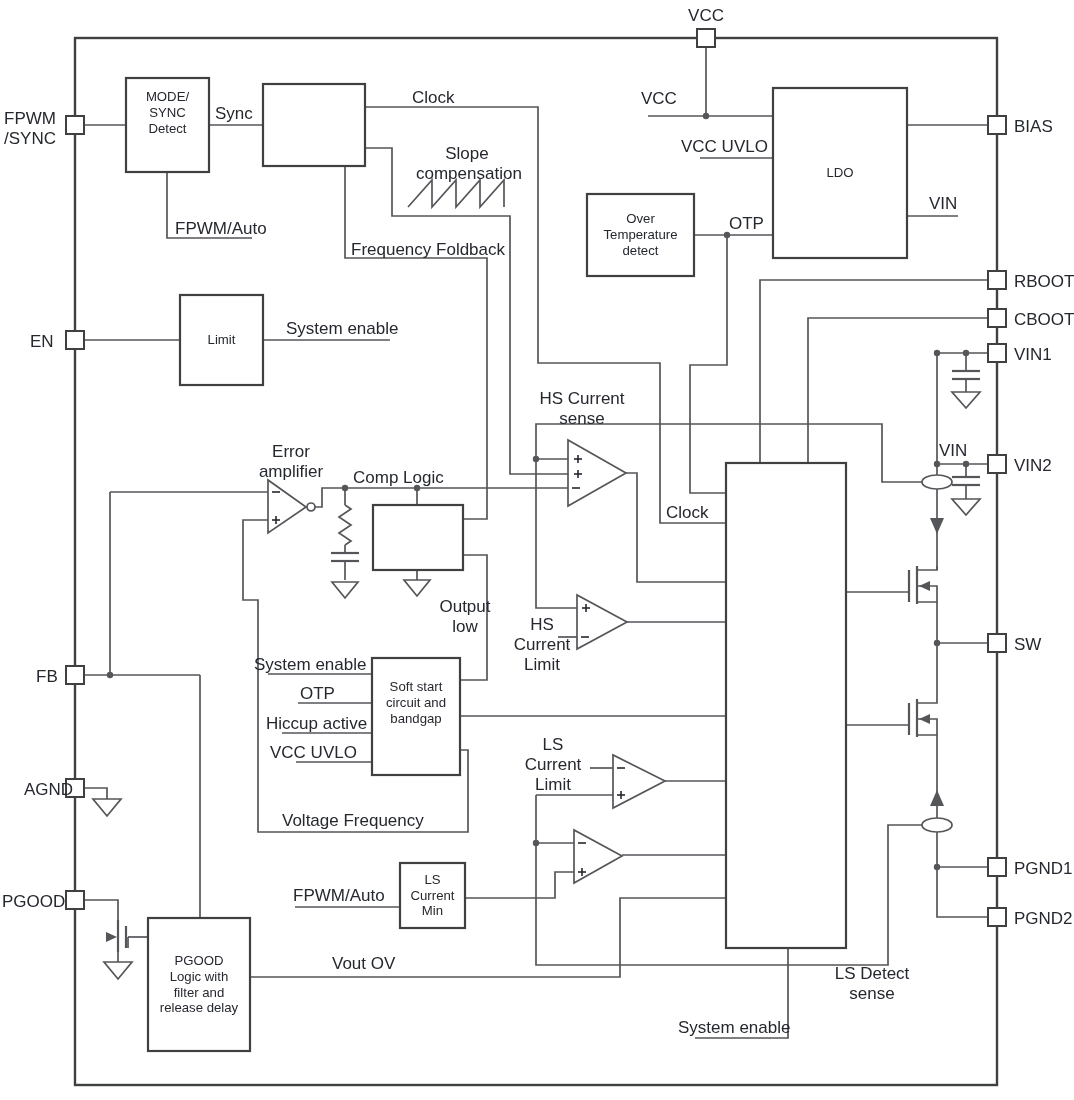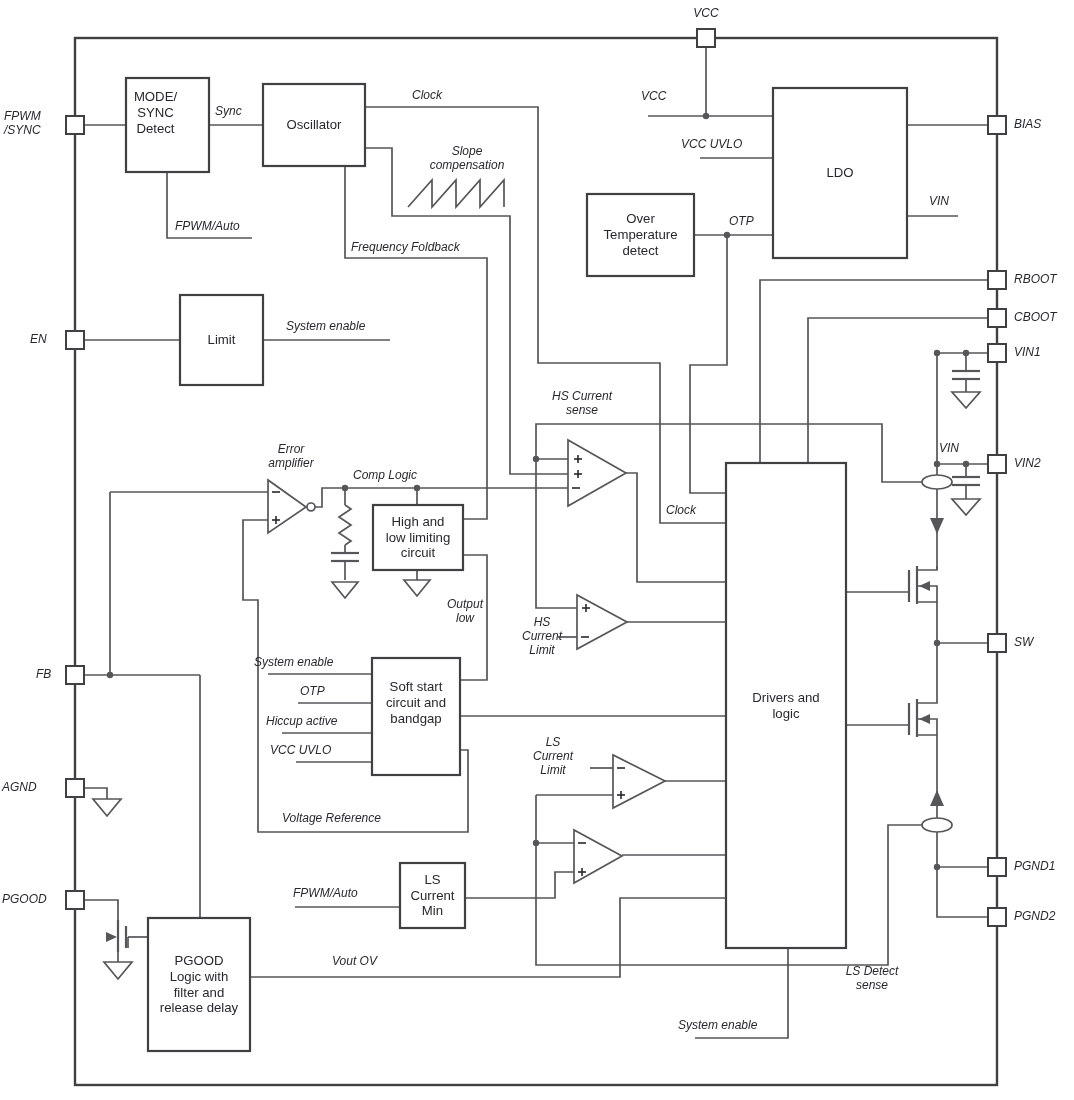--- a/index.html
+++ b/index.html
@@ -16,21 +16,21 @@
   }
   svg{position:absolute;left:0;top:0;}
   .wire{fill:none;stroke:var(--line);stroke-width:1.7px;}
   .thick{stroke-width:2.2px;}
   .blk{fill:#fff;stroke:var(--border);stroke-width:2.2px;}
   .pin{fill:#fff;stroke:var(--border);stroke-width:2px;}
   .dot{fill:var(--line);stroke:none;}
   .tri{fill:#fff;stroke:var(--line);stroke-width:1.7px;}
   .arrow{fill:var(--line);stroke:none;}
   .sign{stroke:var(--text);stroke-width:1.6px;}
-  .lbl{position:absolute;font-size:12px;line-height:1.18;white-space:pre-line;font-style:italic;}
+  .lbl{position:absolute;font-size:17px;line-height:1.18;white-space:pre-line;}
   .c{text-align:center;}
   .blk-txt{position:absolute;display:flex;align-items:center;justify-content:center;
     text-align:center;font-size:13.2px;line-height:1.2;white-space:pre-line;}
 </style>
 </head>
 <body>
 
 <div id="canvas">
 
   <svg width="1074" height="1100" viewBox="0 0 1074 1100">
@@ -233,50 +233,44 @@
       <rect class="pin" x="988" y="271" width="18" height="18"></rect>
       <rect class="pin" x="988" y="309" width="18" height="18"></rect>
       <rect class="pin" x="988" y="344" width="18" height="18"></rect>
       <rect class="pin" x="988" y="455" width="18" height="18"></rect>
       <rect class="pin" x="988" y="634" width="18" height="18"></rect>
       <rect class="pin" x="988" y="858" width="18" height="18"></rect>
       <rect class="pin" x="988" y="908" width="18" height="18"></rect>
     </g>
   </svg>
 
-  <div class="blk-txt" style="left:114px;top:78px;width:83px;height:70px">MODE/
+  <div class="blk-txt" style="left:126px;top:78px;width:83px;height:70px">MODE/
 SYNC
 Detect</div>
-  <div class="blk-txt" style="left:263px;top:84px;width:102px;height:82px">Oscillator</div>
   <div class="blk-txt" style="left:773px;top:88px;width:134px;height:170px">LDO</div>
   <div class="blk-txt" style="left:587px;top:194px;width:107px;height:82px">Over
 Temperature
 detect</div>
   <div class="blk-txt" style="left:180px;top:295px;width:83px;height:90px">Limit</div>
-  <div class="blk-txt" style="left:373px;top:505px;width:90px;height:65px">High and
-low limiting
-circuit</div>
   <div class="blk-txt" style="left:372px;top:658px;width:88px;height:90px">Soft start
 circuit and
 bandgap</div>
   <div class="blk-txt" style="left:400px;top:863px;width:65px;height:65px">LS
 Current
 Min</div>
   <div class="blk-txt" style="left:148px;top:918px;width:102px;height:133px">PGOOD
 Logic with
 filter and
 release delay</div>
-  <div class="blk-txt" style="left:726px;top:463px;width:120px;height:485px">Drivers and
-logic</div>
 
   <div class="lbl" style="left:4px;top:109px;width:56px">FPWM
 /SYNC</div>
   <div class="lbl" style="left:30px;top:332px">EN</div>
   <div class="lbl" style="left:36px;top:667px">FB</div>
-  <div class="lbl" style="left:2px;top:780px">AGND</div>
+  <div class="lbl" style="left:24px;top:780px">AGND</div>
   <div class="lbl" style="left:2px;top:892px">PGOOD</div>
   <div class="lbl c" style="left:686px;top:6px;width:40px">VCC</div>
   <div class="lbl" style="left:1014px;top:117px">BIAS</div>
   <div class="lbl" style="left:1014px;top:272px">RBOOT</div>
   <div class="lbl" style="left:1014px;top:310px">CBOOT</div>
   <div class="lbl" style="left:1014px;top:345px">VIN1</div>
   <div class="lbl" style="left:1014px;top:456px">VIN2</div>
   <div class="lbl" style="left:1014px;top:635px">SW</div>
   <div class="lbl" style="left:1014px;top:859px">PGND1</div>
   <div class="lbl" style="left:1014px;top:909px">PGND2</div>
@@ -300,21 +294,21 @@
   <div class="lbl" style="left:666px;top:503px">Clock</div>
   <div class="lbl c" style="left:434px;top:597px;width:62px">Output
 low</div>
   <div class="lbl c" style="left:510px;top:615px;width:64px">HS
 Current
 Limit</div>
   <div class="lbl" style="left:254px;top:655px">System enable</div>
   <div class="lbl" style="left:300px;top:684px">OTP</div>
   <div class="lbl" style="left:266px;top:714px">Hiccup active</div>
   <div class="lbl" style="left:270px;top:743px">VCC UVLO</div>
-  <div class="lbl" style="left:282px;top:811px">Voltage Reference</div>
+  <div class="lbl" style="left:282px;top:811px">Voltage Frequency</div>
   <div class="lbl c" style="left:522px;top:735px;width:62px">LS
 Current
 Limit</div>
   <div class="lbl" style="left:293px;top:886px">FPWM/Auto</div>
   <div class="lbl" style="left:332px;top:954px">Vout OV</div>
   <div class="lbl" style="left:939px;top:441px">VIN</div>
   <div class="lbl c" style="left:827px;top:964px;width:90px">LS Detect
 sense</div>
   <div class="lbl" style="left:678px;top:1018px">System enable</div>
 

